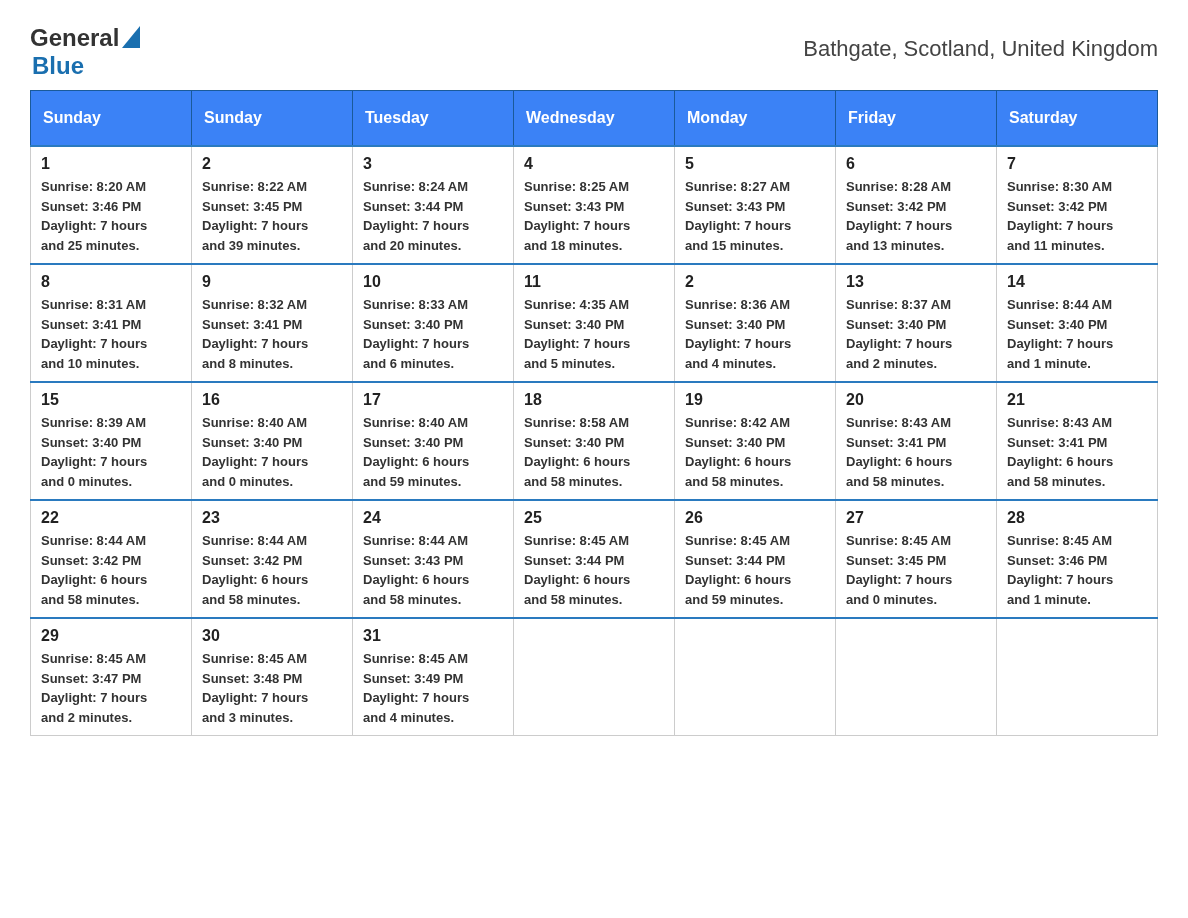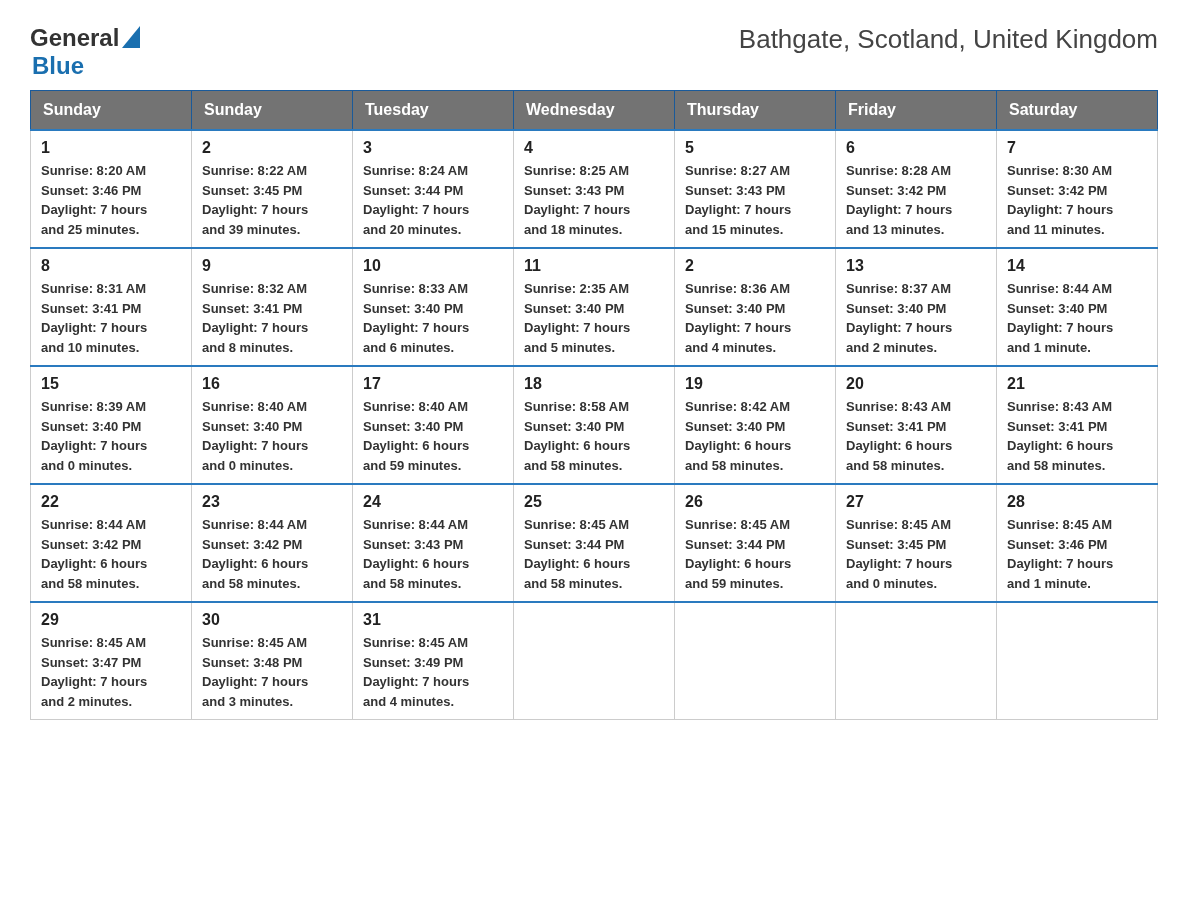--- a/index.html
+++ b/index.html
@@ -19,35 +19,35 @@
     .title-section {
       text-align: right;
     }
     .month-title {
       font-size: 48px;
       font-weight: bold;
       color: #222;
       line-height: 1.1;
     }
     .location-title {
-      font-size: 26px;
+      font-size: 22px;
       color: #444;
-      margin-top: 4px;
+      margin-top: 16px;
     }
     .calendar {
       width: 100%;
       border-collapse: collapse;
       margin-top: 10px;
     }
     .calendar thead tr th {
-      background-color: #737373;
+      background-color: #3b82f6;
       color: #fff;
       font-size: 16px;
       font-weight: 600;
-      padding: 10px 12px;
+      padding: 18px 12px;
       border: 1px solid #1a5a9a;
       text-align: left;
     }
     .calendar tbody tr td {
       border: 1px solid #ccc;
       vertical-align: top;
       padding: 8px 10px;
       font-size: 13px;
       color: #333;
       width: 14.28%;
@@ -103,21 +103,21 @@
   </div>
 </div>
 
 <table class="calendar">
   <thead>
     <tr>
     <th>Sunday</th>
         <th>Sunday</th>
         <th>Tuesday</th>
         <th>Wednesday</th>
-        <th>Thursday</th>
+        <th>Monday</th>
         <th>Friday</th>
         <th>Saturday</th>
       </tr>
   </thead>
   <tbody id="calendar-body">
   <tr>
         <td>
         <span class="day-number">1</span>
         <div class="day-info">
           <span>Sunrise: 8:20 AM</span><br>
@@ -205,21 +205,21 @@
         <div class="day-info">
           <span>Sunrise: 8:33 AM</span><br>
           <span>Sunset: 3:40 PM</span><br>
           <span>Daylight: 7 hours</span><br>
           <span>and 6 minutes.</span>
         </div>
       </td>
         <td>
         <span class="day-number">11</span>
         <div class="day-info">
-          <span>Sunrise: 2:35 AM</span><br>
+          <span>Sunrise: 4:35 AM</span><br>
           <span>Sunset: 3:40 PM</span><br>
           <span>Daylight: 7 hours</span><br>
           <span>and 5 minutes.</span>
         </div>
       </td>
         <td>
         <span class="day-number">2</span>
         <div class="day-info">
           <span>Sunrise: 8:36 AM</span><br>
           <span>Sunset: 3:40 PM</span><br>

